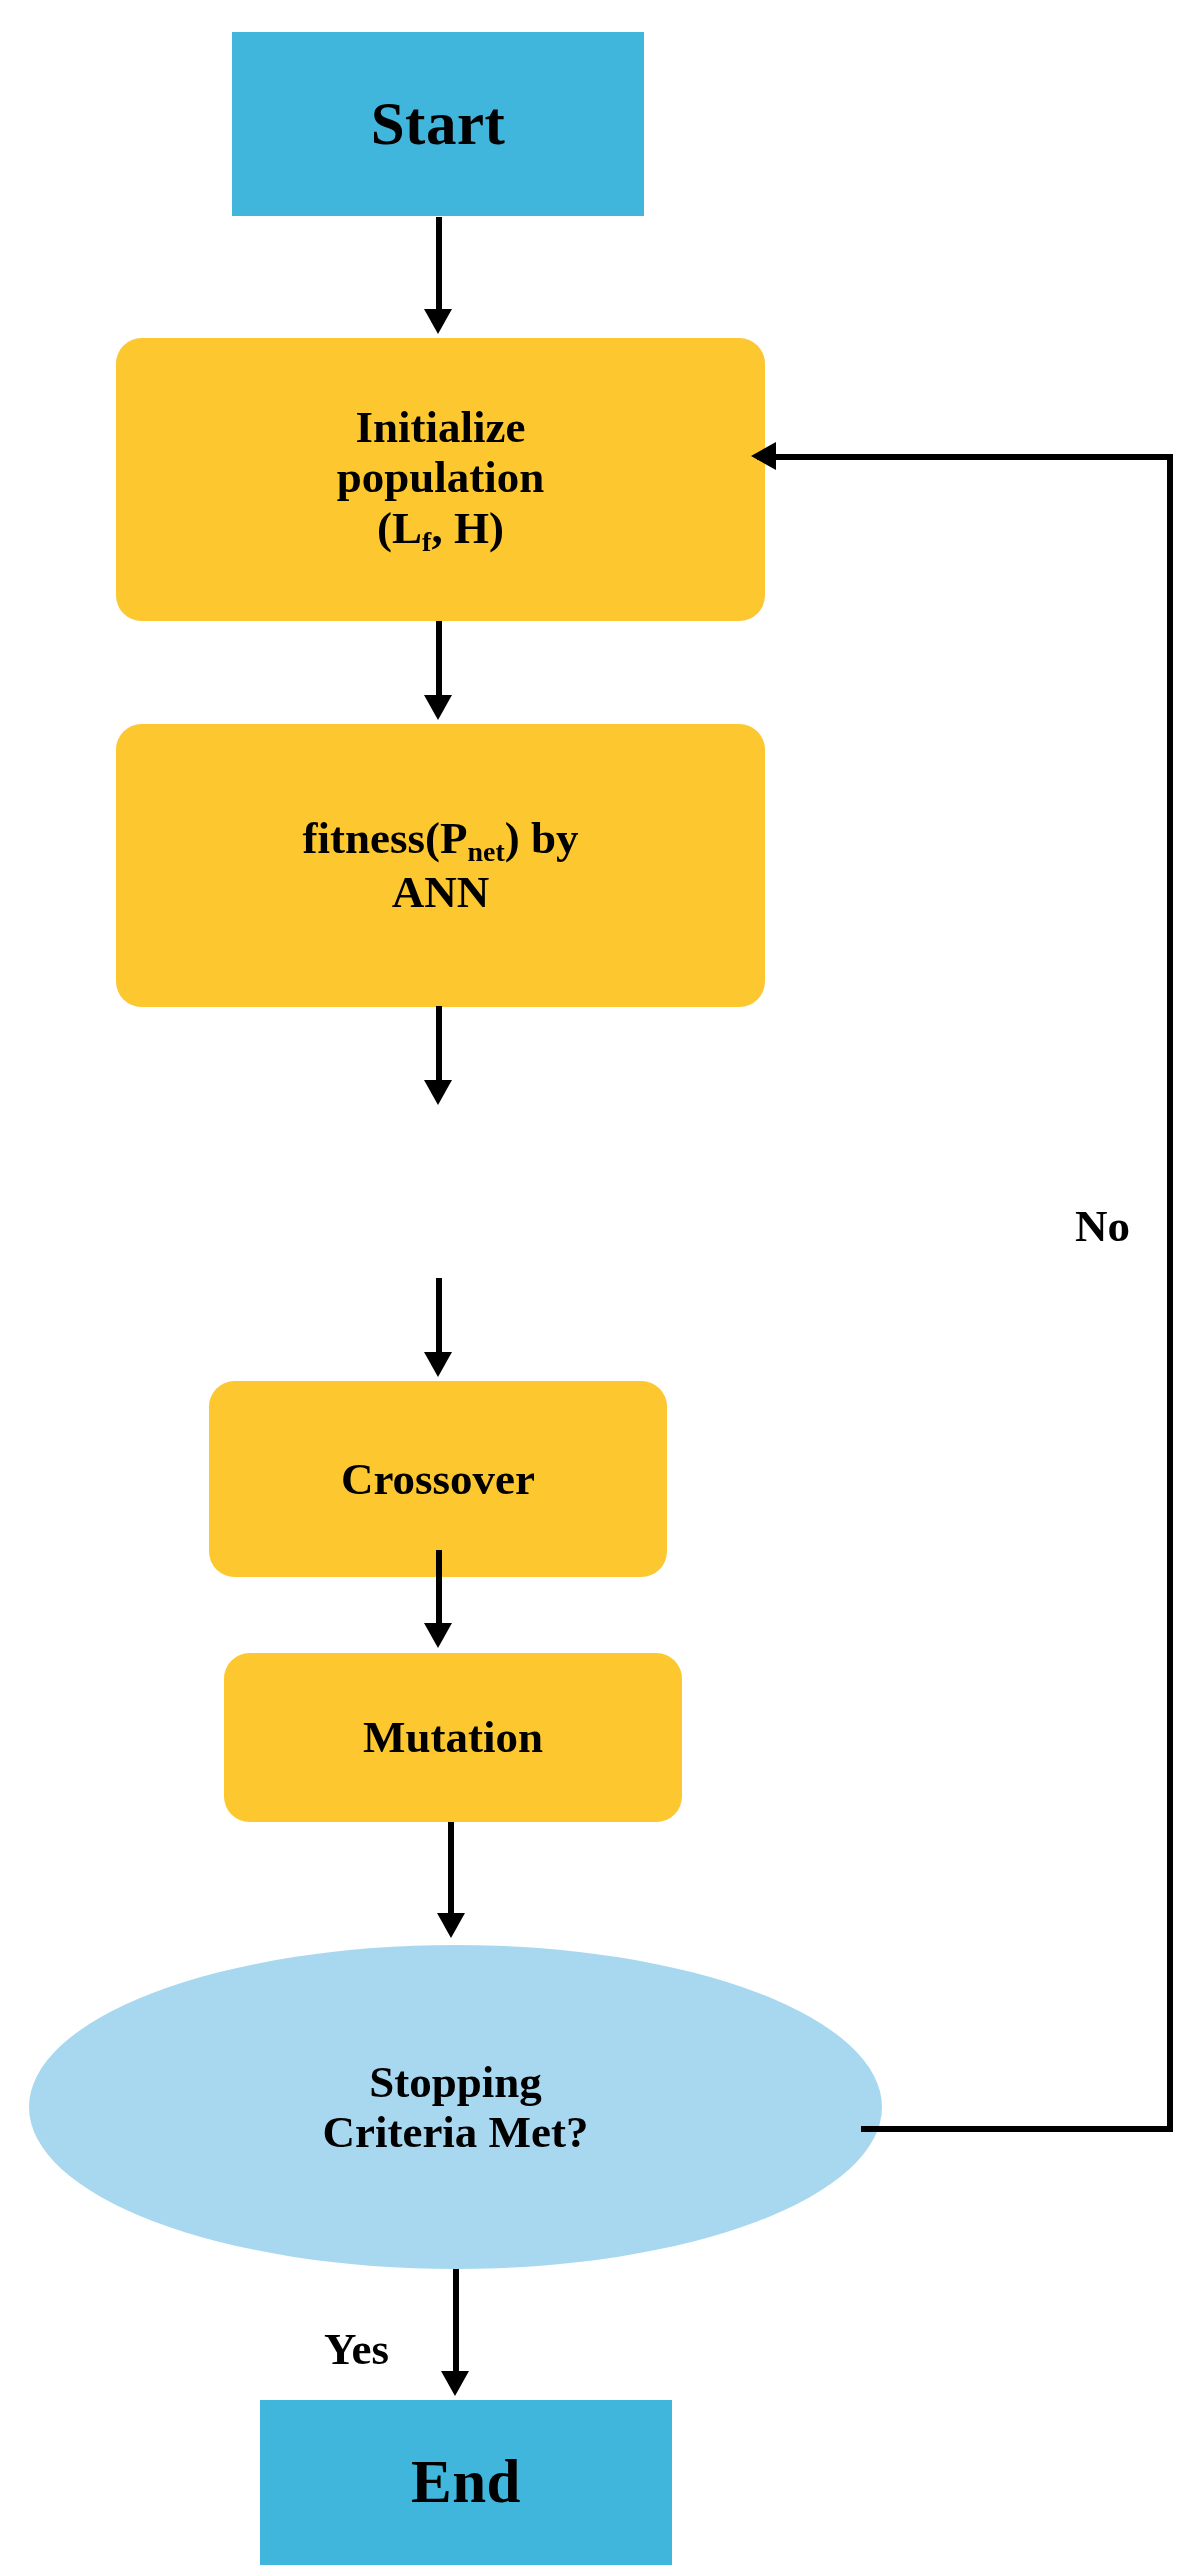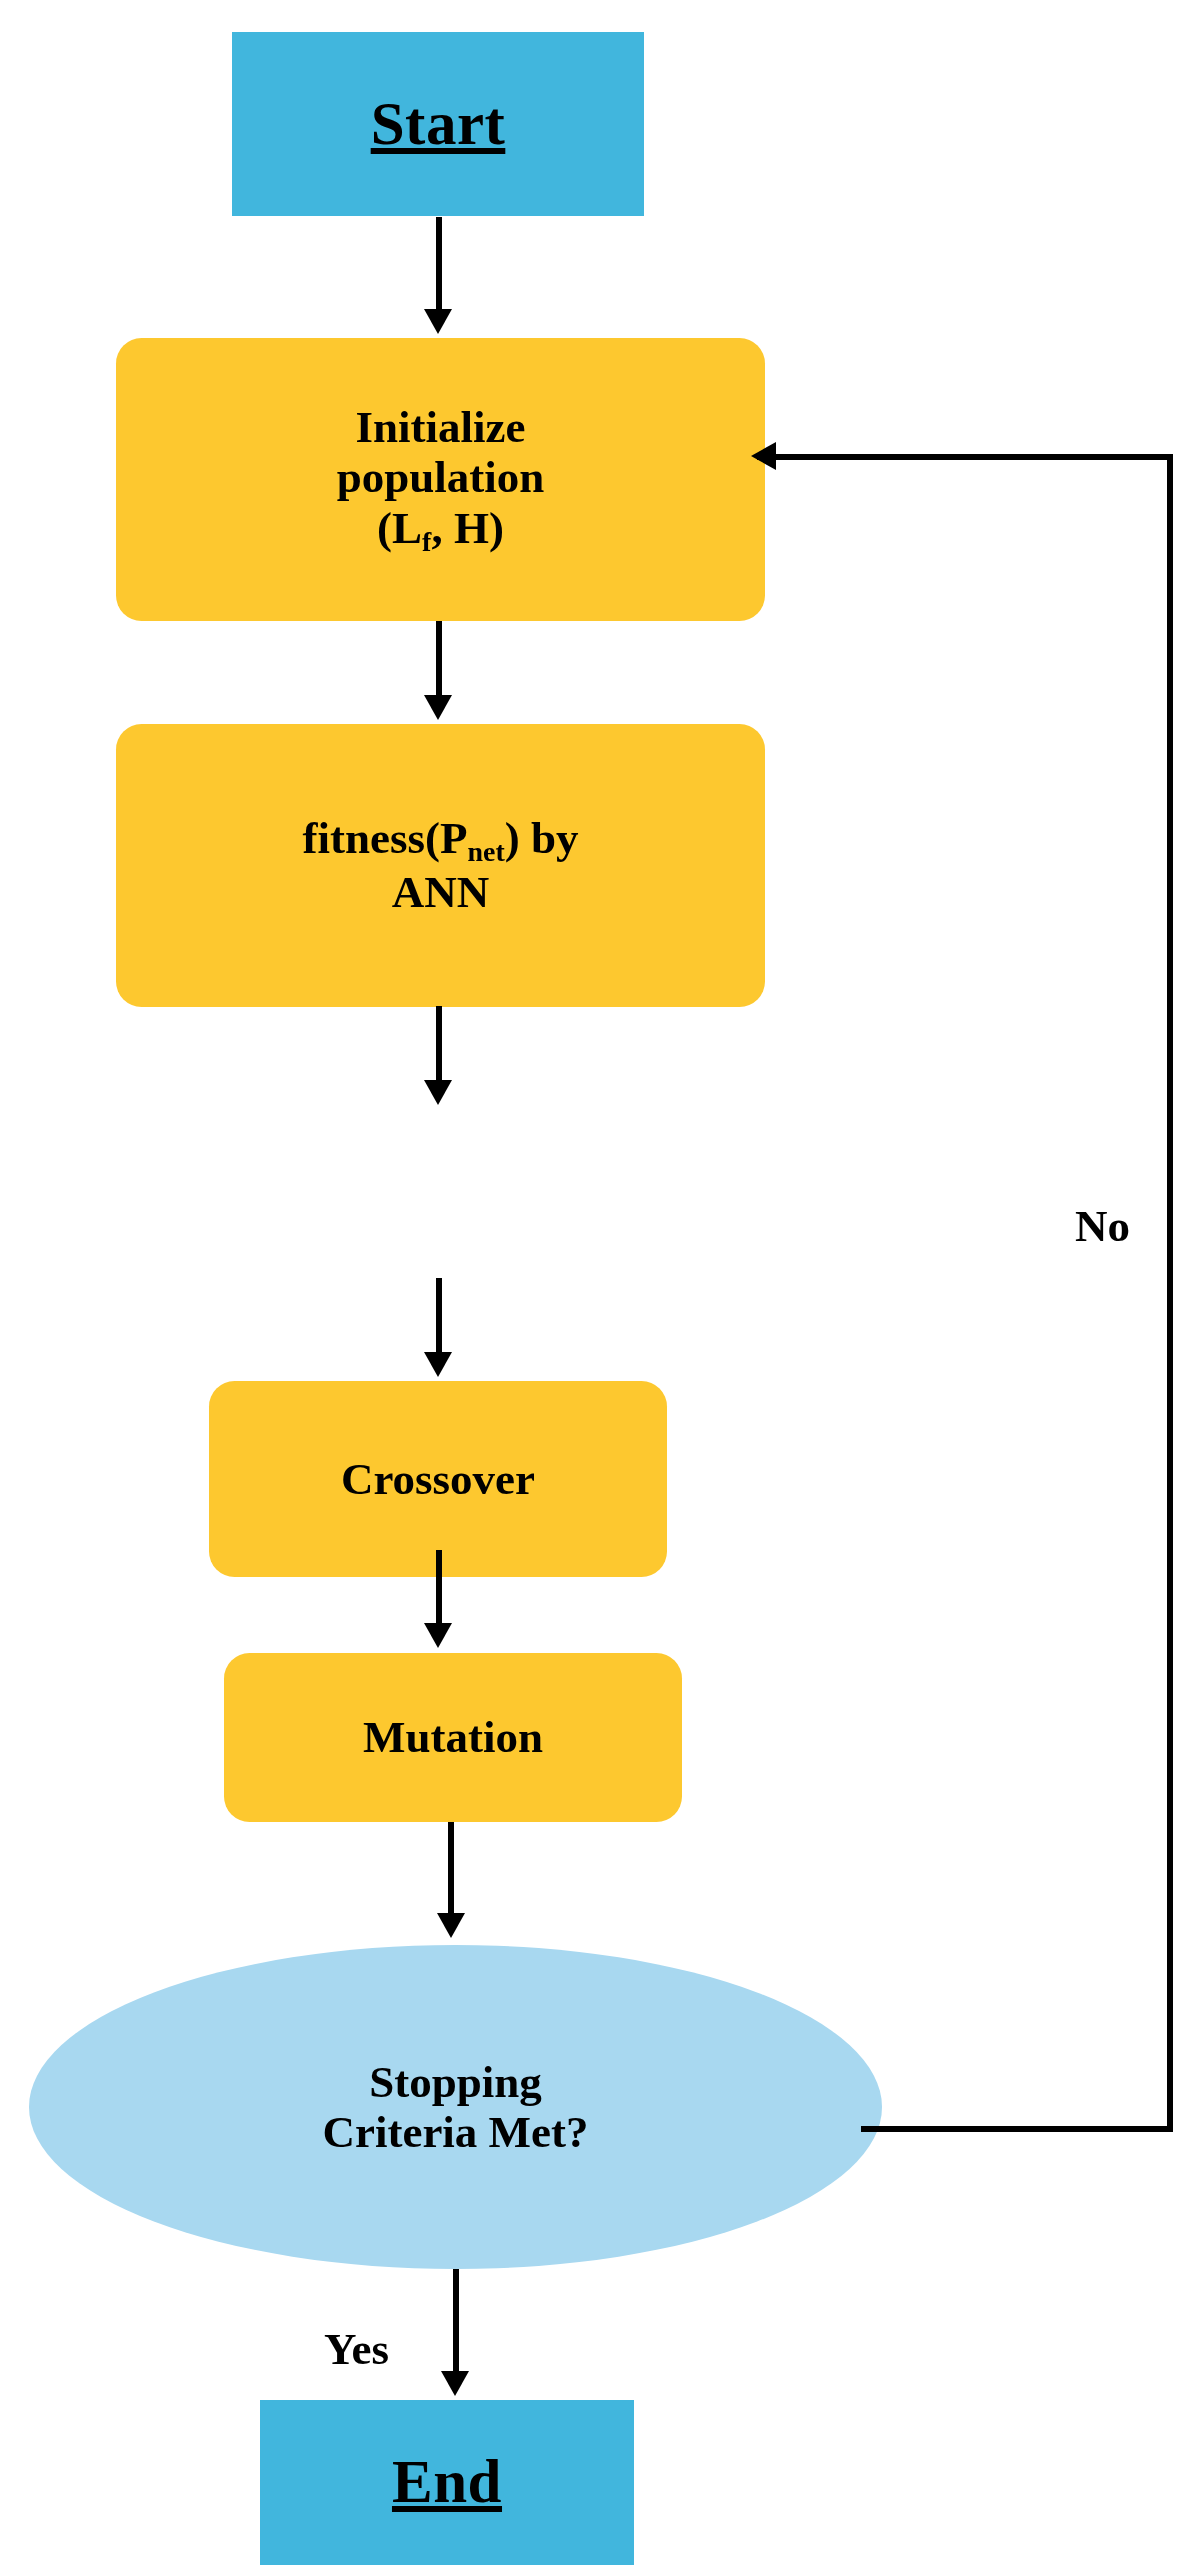--- a/index.html
+++ b/index.html
@@ -36,21 +36,20 @@
     background: #fdc82f;
     border-radius: 25.5px;
   }
   .ellipse {
     background: #a8d8f0;
     border-radius: 50%;
   }
   .label-start-end {
     font-size: 61px;
     letter-spacing: 0.5px;
-    text-decoration: underline;
   }
   .label-proc {
     font-size: 45px;
   }
   .label-ellipse {
     font-size: 45px;
   }
   .sub {
     font-size: 0.62em;
     vertical-align: -0.28em;
@@ -148,18 +147,18 @@
   <div class="arrow-line" style="left:861px; top:2126px; width:312px; height:5.9px;"></div>
   <div class="arrow-line" style="left:1167px; top:454px; width:5.9px; height:1677px;"></div>
   <div class="arrow-line" style="left:757px; top:454px; width:416px; height:5.9px;"></div>
   <div class="arrow-head-left" style="left:751px; top:442px;"></div>
   <div class="edge-label" style="left:1075px; top:1200px;">No</div>
 
   <div class="arrow-line" style="left:453px; top:2269px; width:5.9px; height:108px;"></div>
   <div class="arrow-head-down" style="left:441px; top:2371px;"></div>
   <div class="edge-label" style="left:324px; top:2286px;margin-top:37px;">Yes</div>
 
-  <div class="node rect-sharp label-start-end" style="left:260px; top:2400px; width:374px; height:165px;">
+  <div class="node rect-sharp label-start-end" style="left:260px; top:2400px; width:412px; height:165px;">
     <span>End</span>
   </div>
 
 </div>
 
 
 </body></html>

